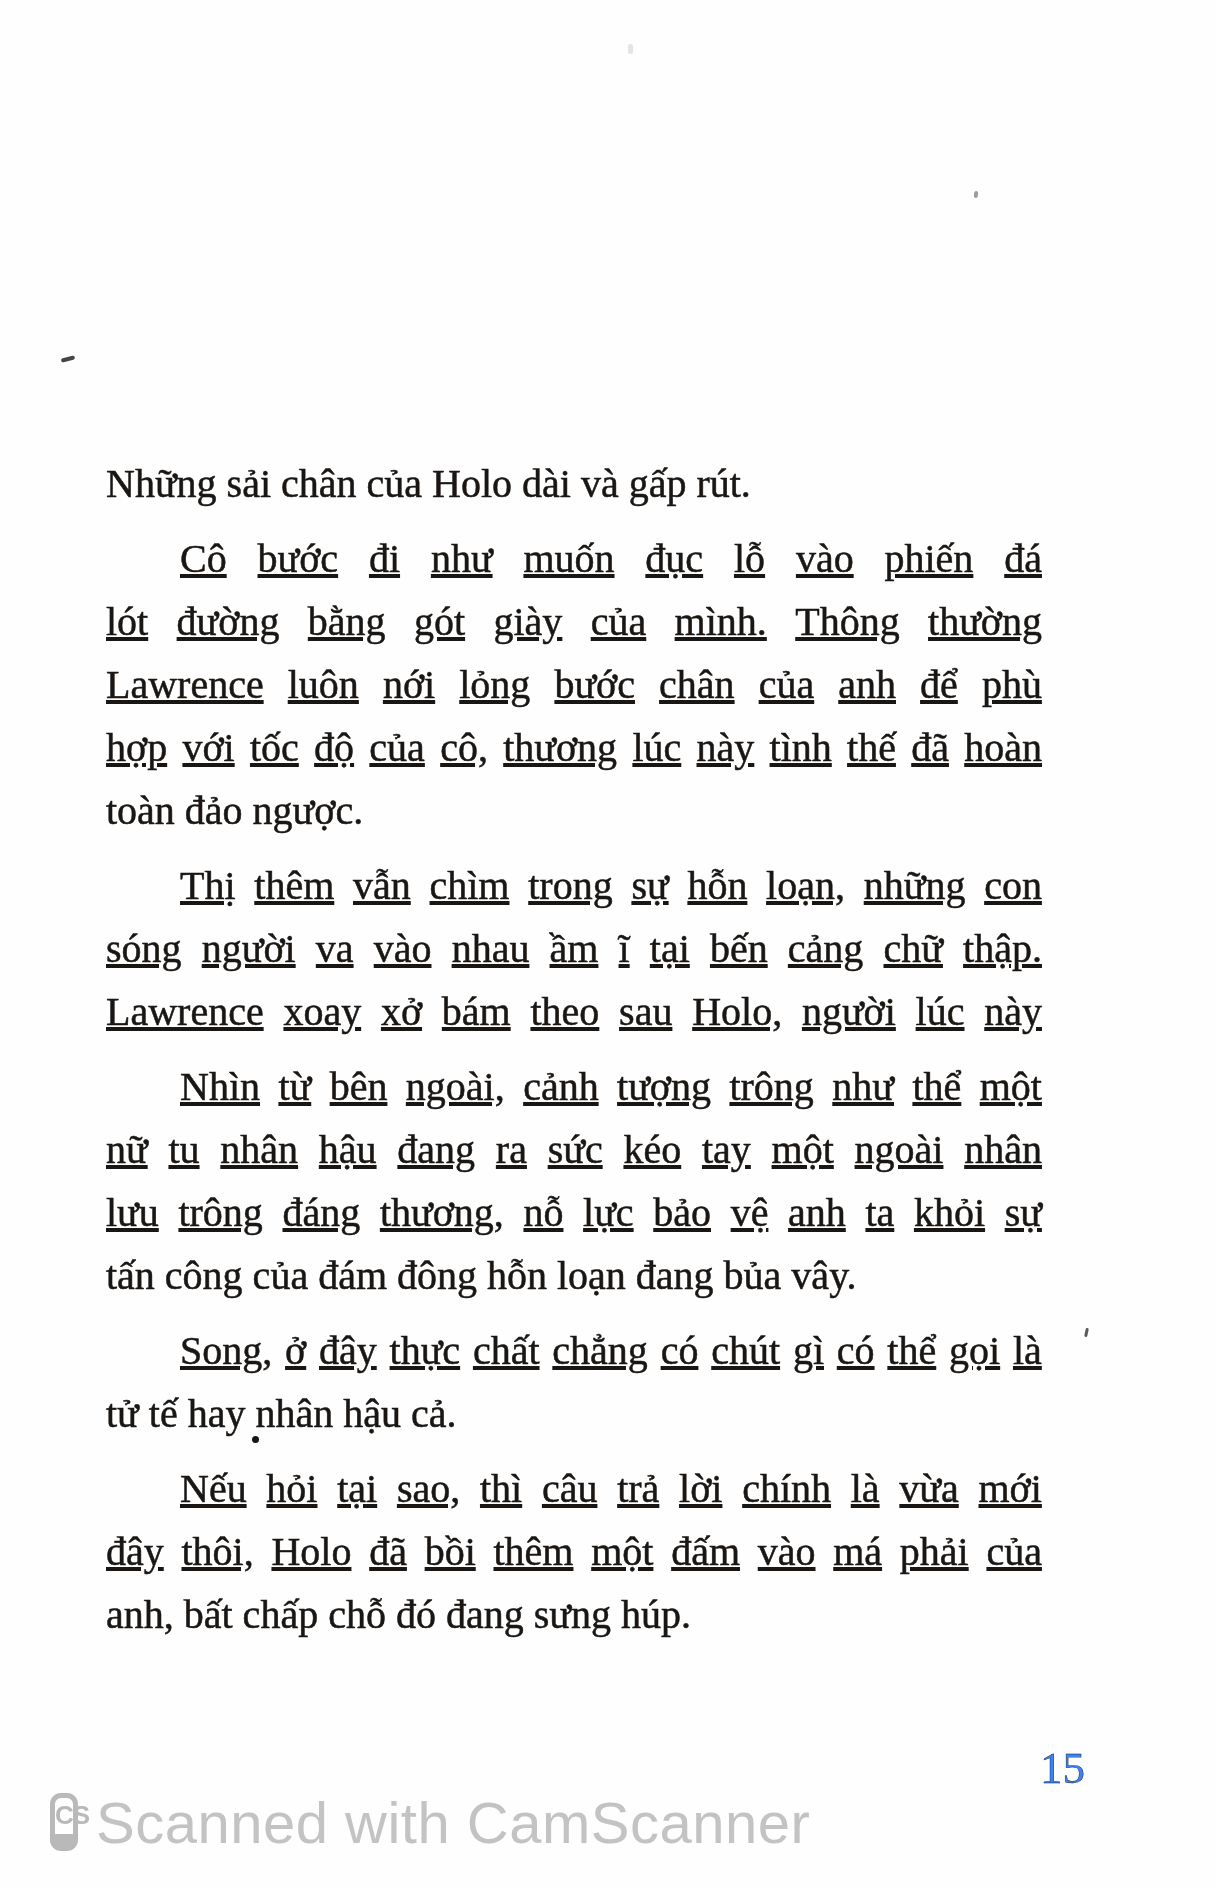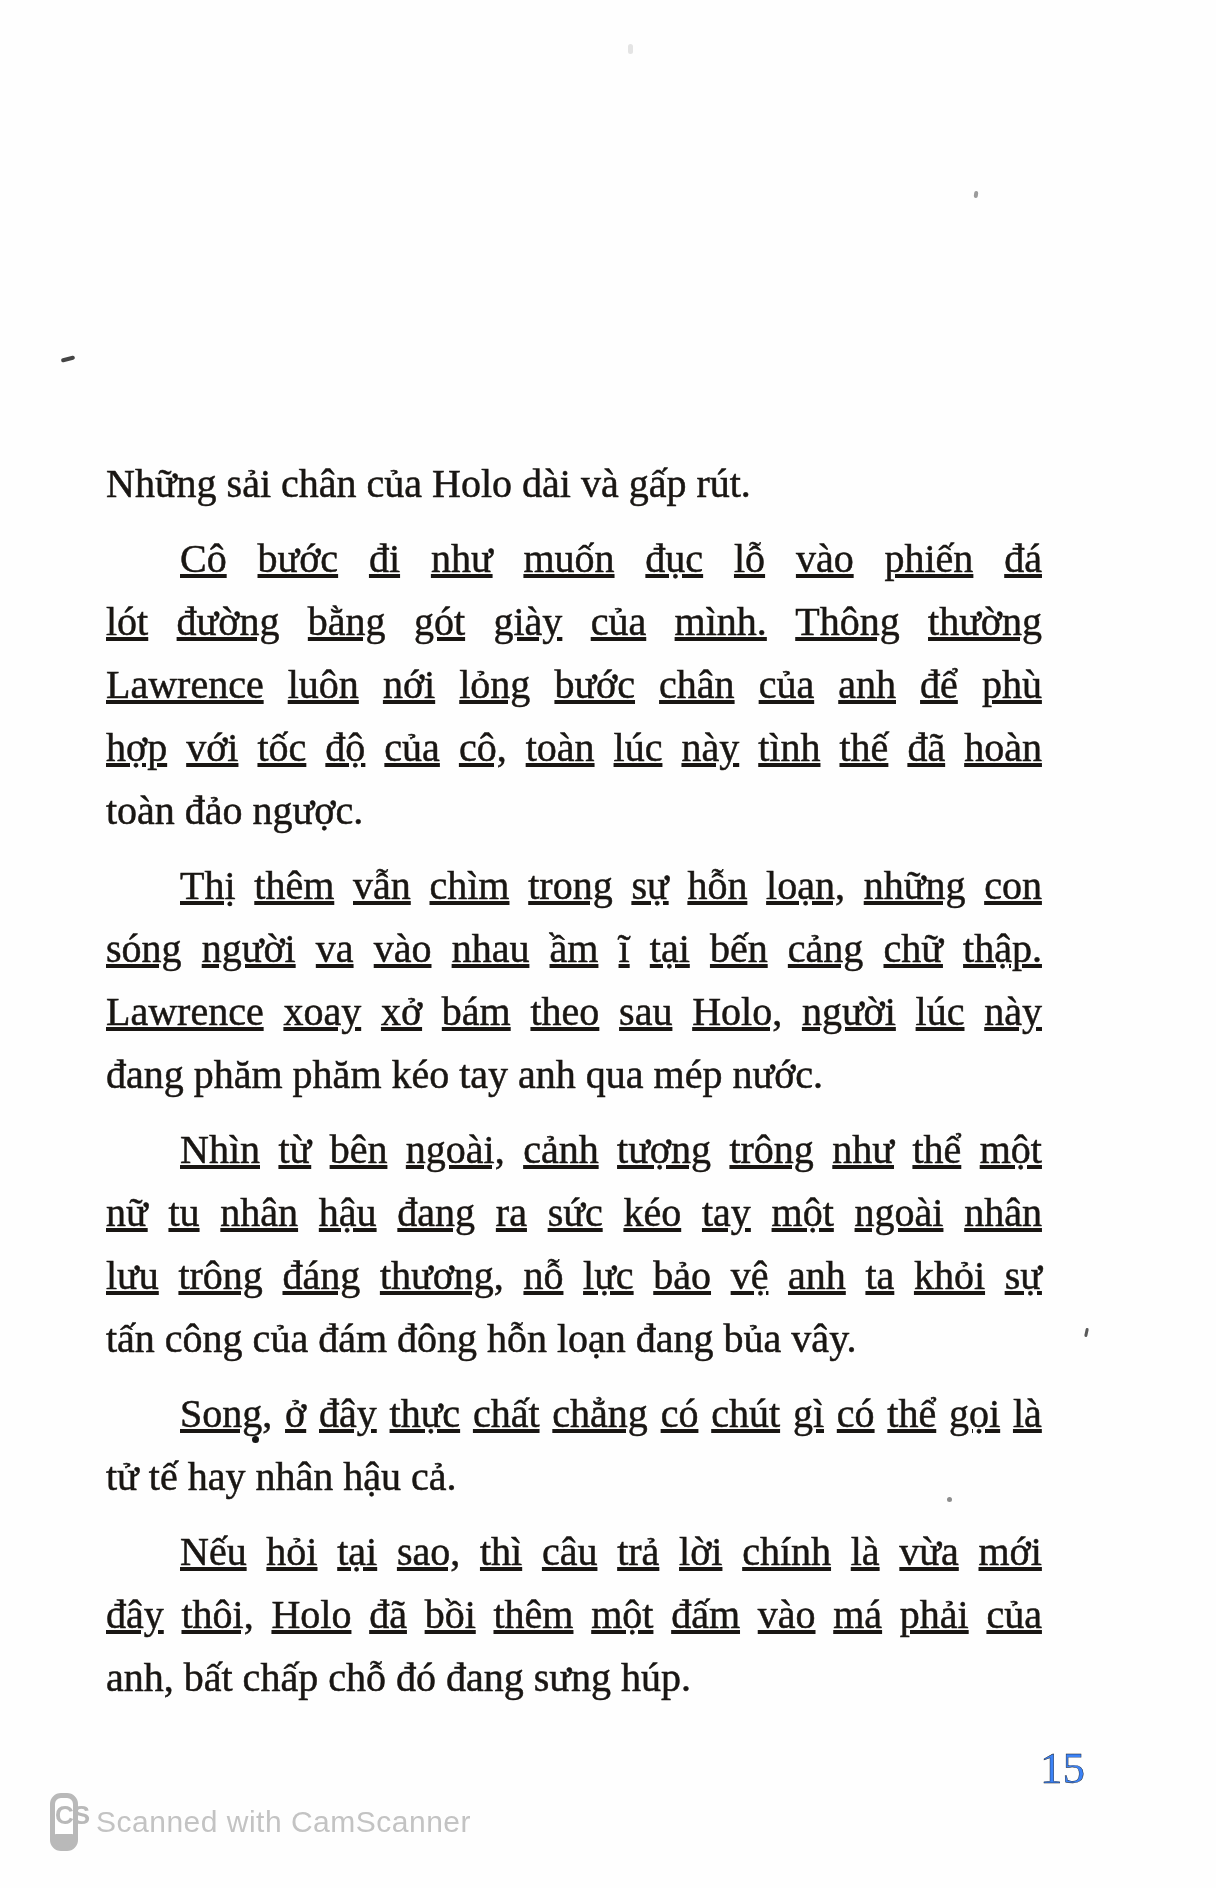--- a/index.html
+++ b/index.html
@@ -38,21 +38,21 @@
     font-family:"Liberation Sans","DejaVu Sans",sans-serif;
     font-weight:bold;font-size:26px;line-height:30px;color:#b9b9b9;letter-spacing:-1px;
   }
   .cs-badge-strip{
     position:absolute;left:-1px;right:-1px;bottom:-1px;height:13px;
     background:#b9b9b9;border-radius:2px 2px 6px 6px;
   }
   .watermark-text{
     margin-left:18px;
     font-family:"Liberation Sans","DejaVu Sans",sans-serif;
-    font-size:30px;color:#c3c3c3;letter-spacing:0.5px;white-space:nowrap;
+    font-size:58px;color:#c3c3c3;letter-spacing:0.5px;white-space:nowrap;
   }
   
   .artifact{position:absolute;}
   .artifact.a1{left:61px;top:357px;width:14px;height:4px;background:#454545;border-radius:2px;transform:rotate(-14deg);}
   .artifact.a2{left:628px;top:44px;width:5px;height:10px;background:#e4e4e4;border-radius:3px;}
   .artifact.a3{left:974px;top:191px;width:4px;height:7px;background:#9c9c9c;border-radius:2px;transform:rotate(8deg);}
   .artifact.a4{left:252px;top:1436px;width:7px;height:7px;background:#161616;border-radius:50%;}
   .artifact.a5{left:1085px;top:1328px;width:3px;height:9px;background:#5a5a5a;border-radius:2px;transform:rotate(12deg);}
   .artifact.a6{left:947px;top:1497px;width:5px;height:5px;background:#8d8d8d;border-radius:50%;}
 </style>
@@ -108,21 +108,21 @@
           <span>để</span>
           <span>phù</span>
         </div>
         <div class="line justify">
           <span>hợp</span>
           <span>với</span>
           <span>tốc</span>
           <span>độ</span>
           <span>của</span>
           <span>cô,</span>
-          <span>toàn</span>
+          <span>thương</span>
           <span>lúc</span>
           <span>này</span>
           <span>tình</span>
           <span>thế</span>
           <span>đã</span>
           <span>hoàn</span>
         </div>
         <div class="line">toàn đảo ngược.</div>
       </div>
       <div class="paragraph">
@@ -157,21 +157,20 @@
           <span>xoay</span>
           <span>xở</span>
           <span>bám</span>
           <span>theo</span>
           <span>sau</span>
           <span>Holo,</span>
           <span>người</span>
           <span>lúc</span>
           <span>này</span>
         </div>
-        <div class="line">đang phăm phăm kéo tay anh qua mép nước.</div>
       </div>
       <div class="paragraph">
         <div class="line justify indent">
           <span>Nhìn</span>
           <span>từ</span>
           <span>bên</span>
           <span>ngoài,</span>
           <span>cảnh</span>
           <span>tượng</span>
           <span>trông</span>

